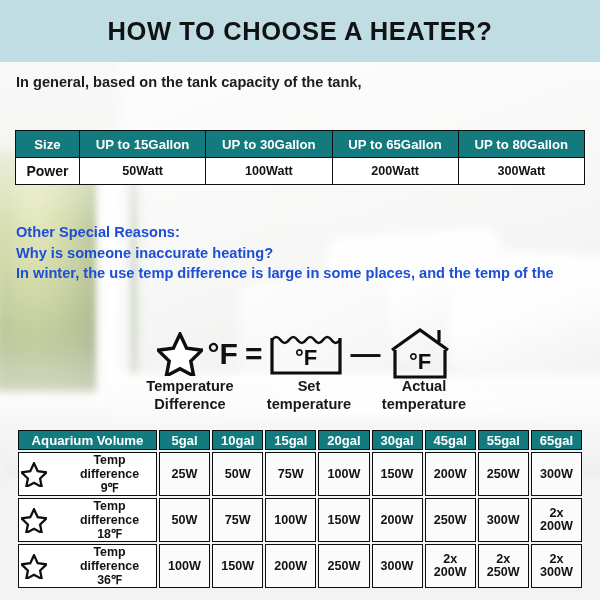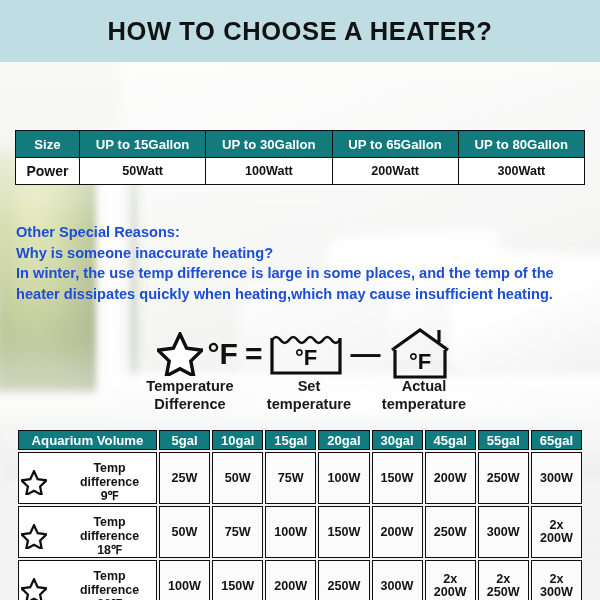--- a/index.html
+++ b/index.html
@@ -177,21 +177,21 @@
   }
   .t2 thead th { background: #127b7f; color: #ffffff; font-size: 13px; }
   .t2 thead th.hv { font-size: 13.2px; }
   .t2 tbody td { background: #fbfbfb; color: #121314; }
   .t2 tbody td.rowlabel {
     background: #ffffff;
     text-align: left;
     padding-left: 2px;
     position: relative;
   }
-  .rl-inner { display: flex; align-items: center; gap: 17px; margin-top: 8px; }
+  .rl-inner { display: flex; align-items: center; gap: 17px; }
   .rl-text { font-size: 12.4px; line-height: 14px; text-align: center; flex: 1; }
   .dual { line-height: 13.5px; font-size: 12.3px; }
 
   svg { display: block; }
 </style>
 </head>
 <body>
 
 <div id="bg">
   <div class="bg-base"></div>
@@ -209,20 +209,21 @@
   <div class="bg-wash"></div>
 </div>
 
 <div id="page">
 
   <div class="banner">
     <div class="banner-title">HOW TO CHOOSE A HEATER?</div>
   </div>
 
   <div class="intro">
+    <div>In general, based on the tank capacity of the tank,</div>
   </div>
 
   <table class="t1">
     <colgroup>
         <col class="c0">
         <col>
         <col>
         <col>
         <col>
       </colgroup>
@@ -243,21 +244,20 @@
         <td class="val">200Watt</td>
         <td class="val">300Watt</td>
       </tr>
     </tbody>
   </table>
 
   <div class="para">
     <div>Other Special Reasons:</div>
     <div>Why is someone inaccurate heating?</div>
     <div>In winter, the use temp difference is large in some places, and the temp of the</div>
-    <div>heater dissipates quickly when heating,which may cause insufficient heating.</div>
   </div>
 
   <div class="formula">
     <span>
       <svg width="46" height="44" viewBox="0 0 46 44">
         <polygon points="23,2 29.6,16.2 45,18.2 33.8,29.1 36.7,44 23,36.7 9.3,44 12.2,29.1 1,18.2 16.4,16.2" fill="#ffffff" stroke="#0d0e0f" stroke-width="3.4" stroke-linejoin="miter"></polygon>
       </svg>
     </span>
     <span class="deg">°F</span>
     <span class="op">=</span>

